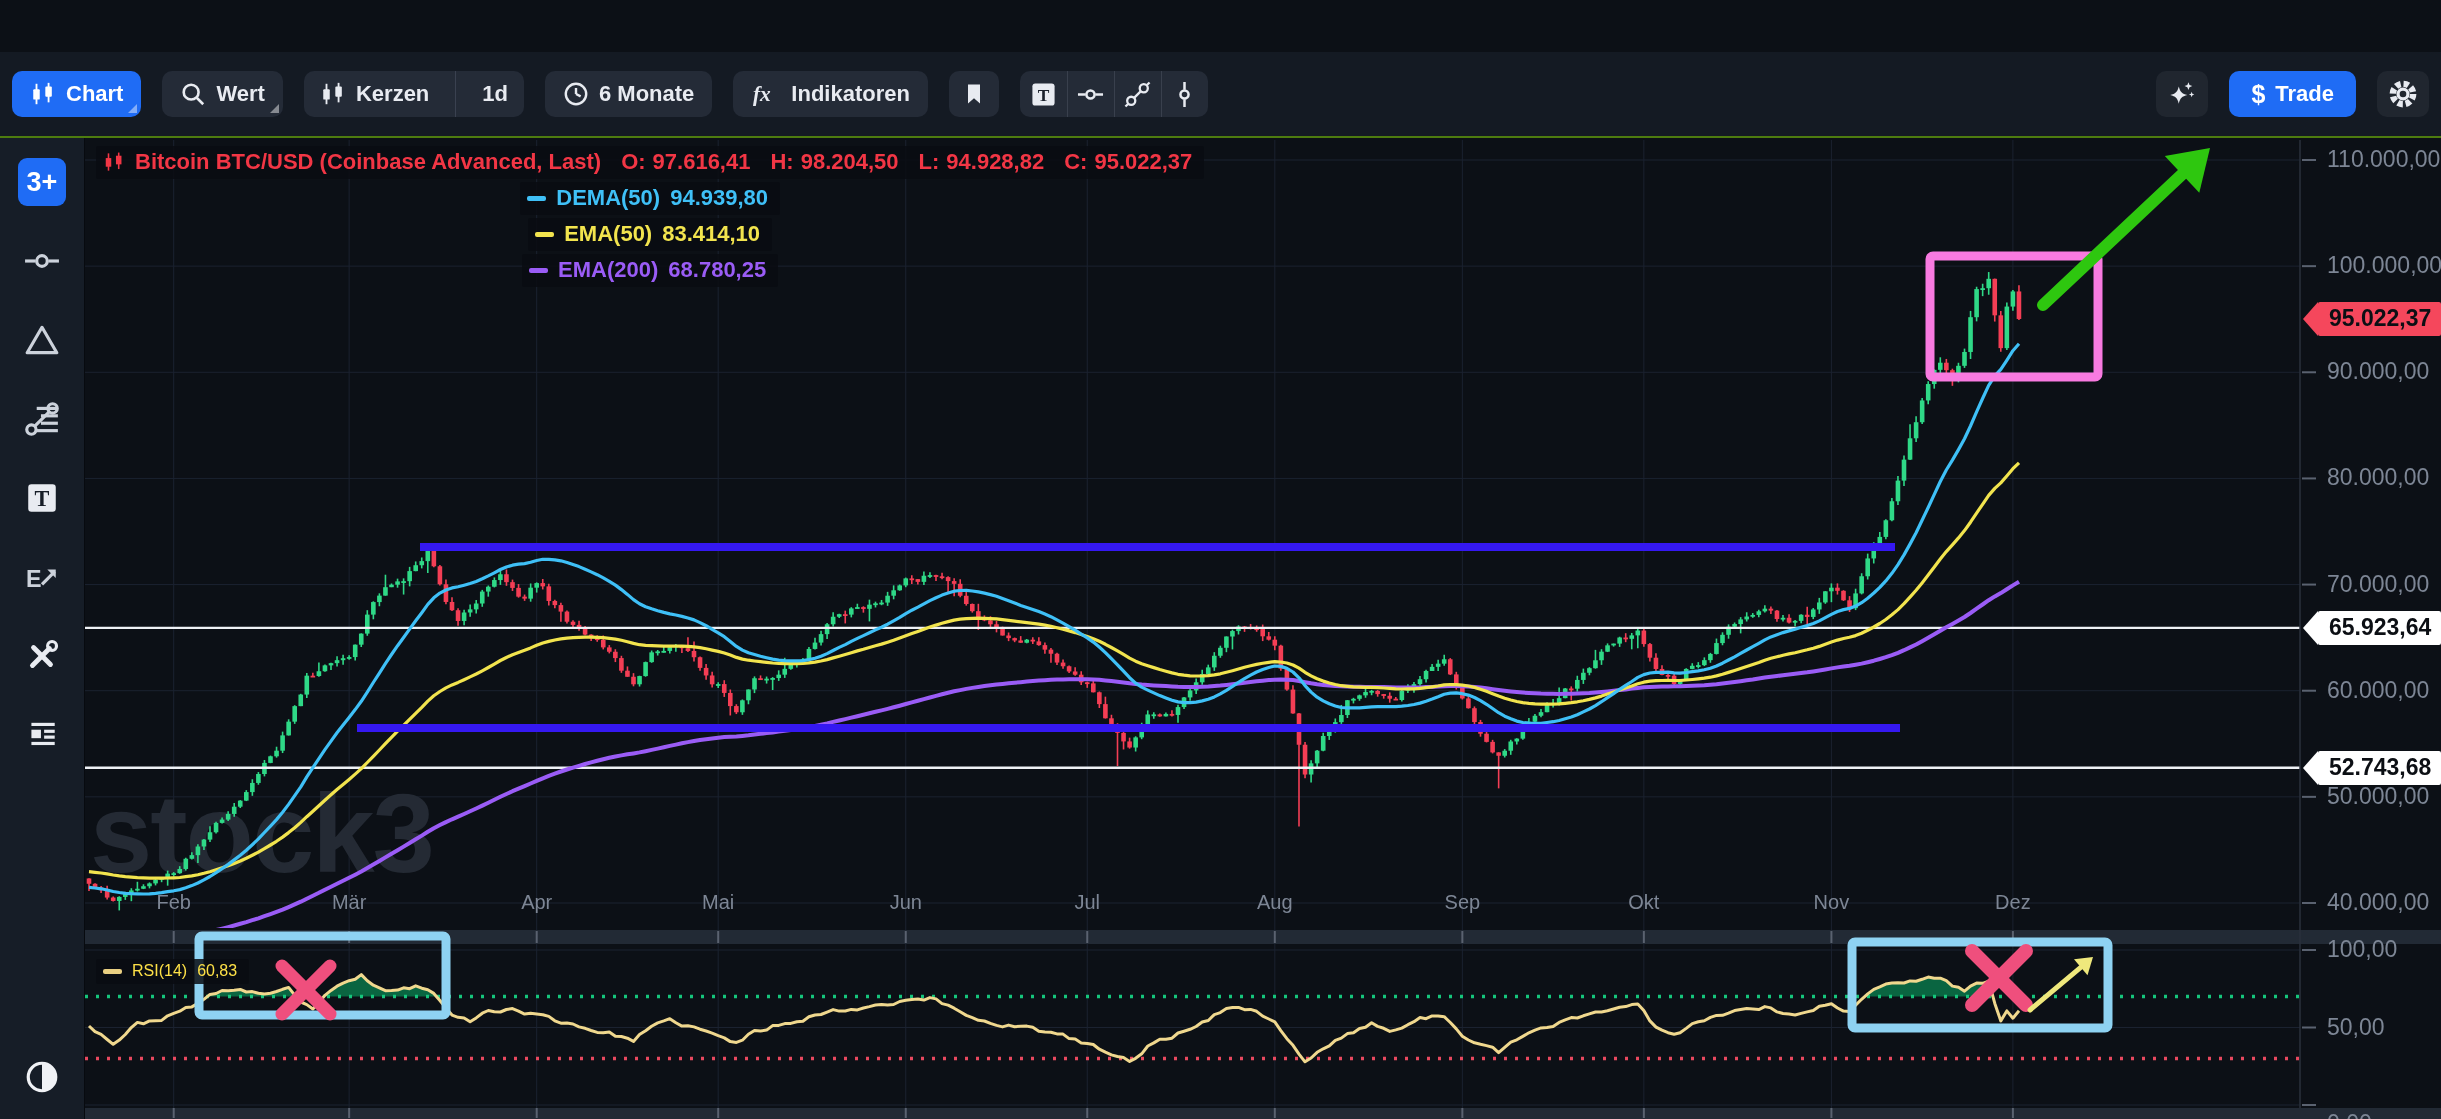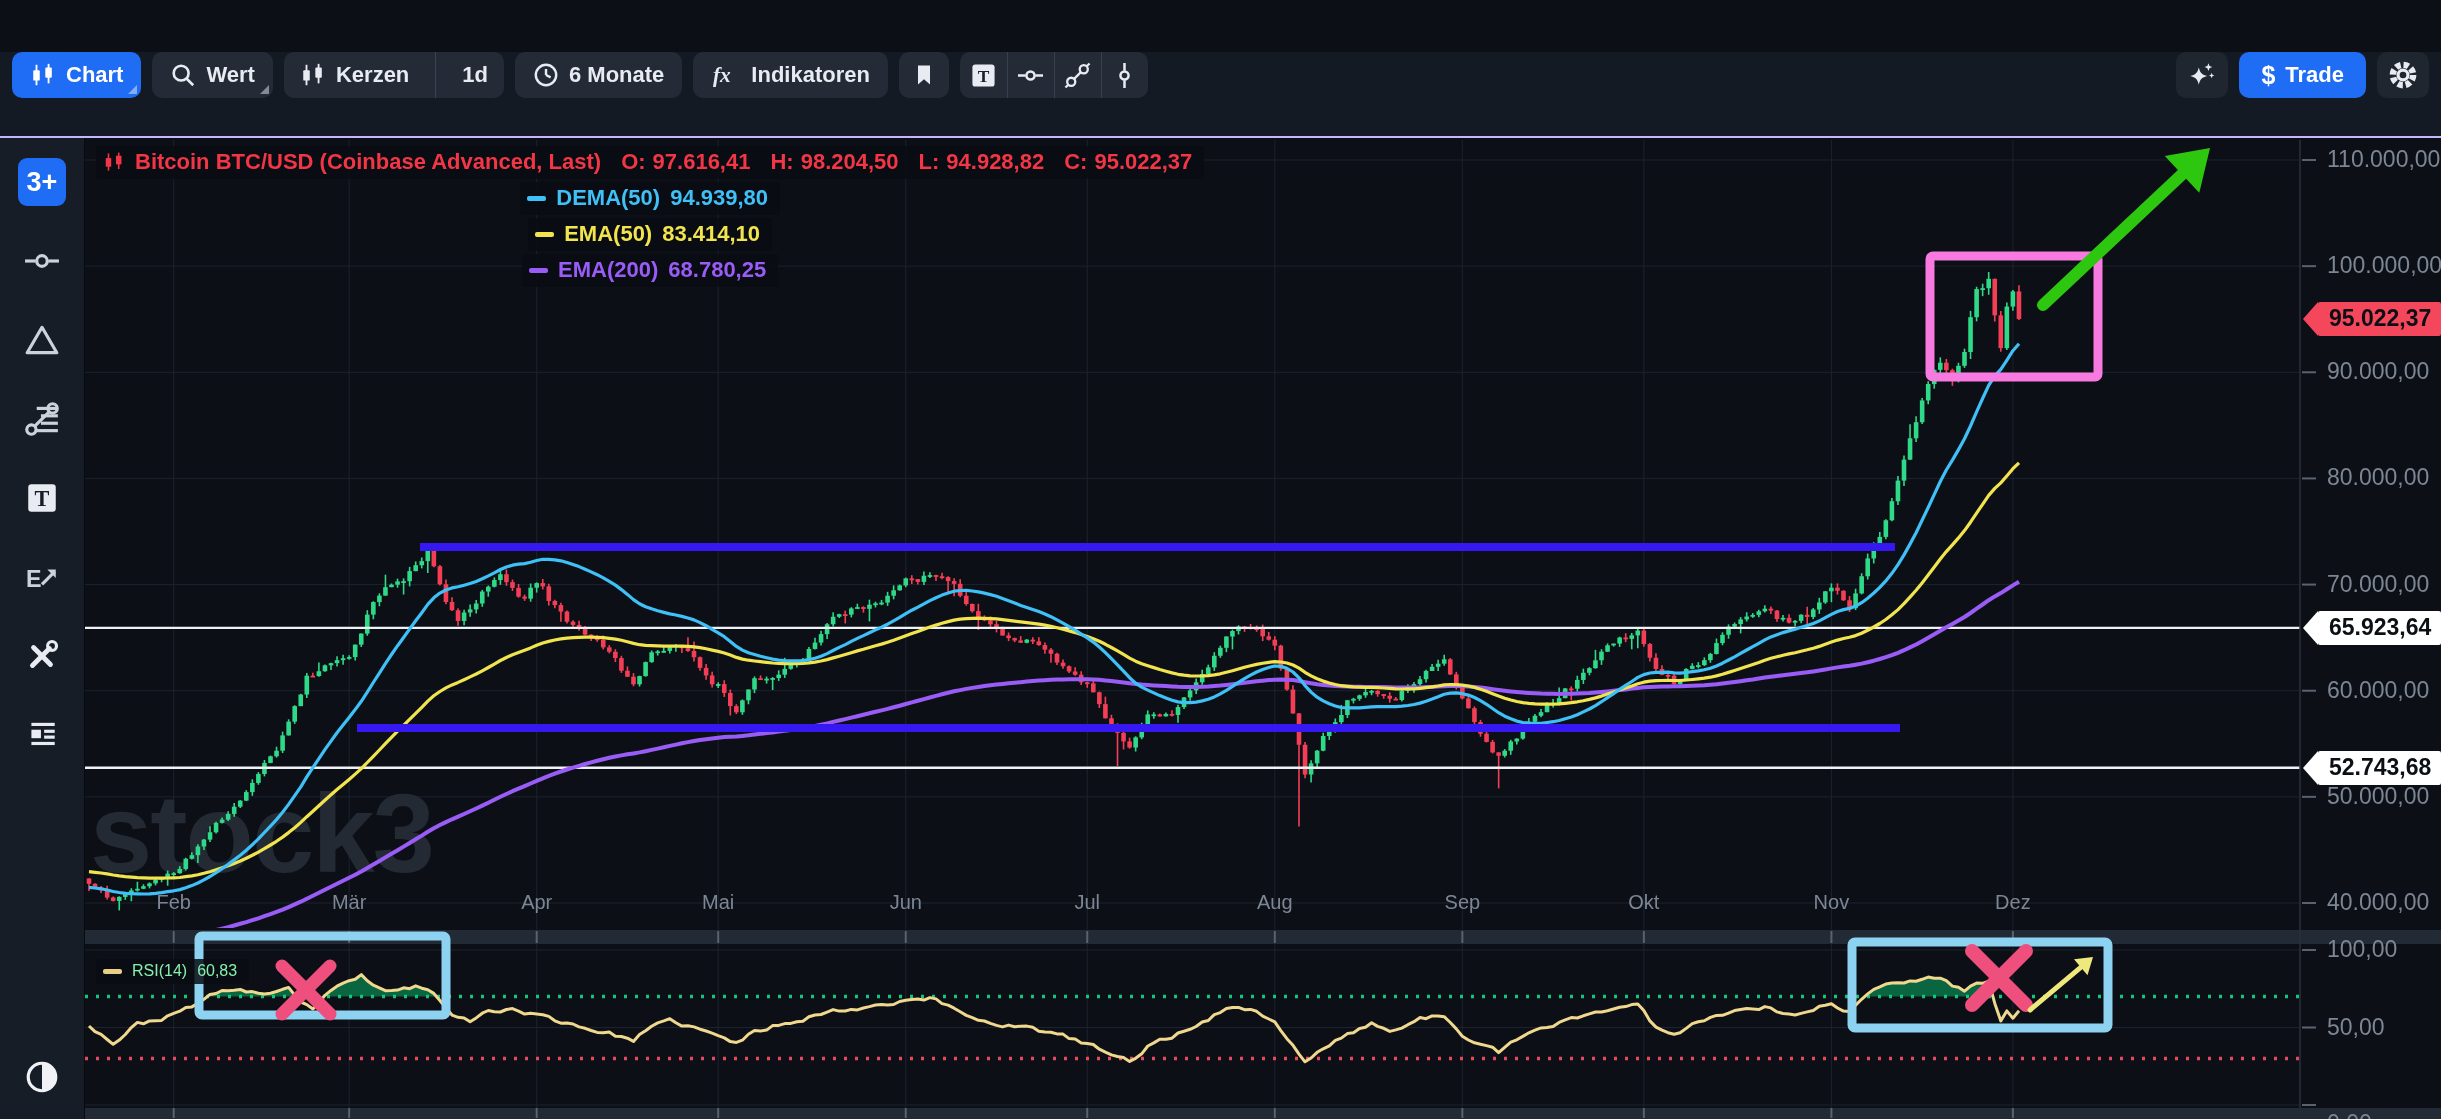--- a/index.html
+++ b/index.html
@@ -9,22 +9,22 @@
 
   
   .titlebar{position:absolute;top:0;left:0;right:0;height:52px;background:#141a23;z-index:5;
             display:flex;align-items:center;padding:0 26px;box-sizing:border-box;}
   .title{color:#ffffff;font-size:27px;font-weight:700;letter-spacing:.2px;}
   .tb-icons{margin-left:auto;display:flex;align-items:center;gap:30px;}
   .icon-btn{background:none;border:none;padding:0;margin:0;display:flex;align-items:center;cursor:pointer;}
 
   
   .toolbar{position:absolute;top:52px;left:0;right:0;height:86px;background:#141a23;z-index:5;
-           display:flex;align-items:flex-start;gap:11px;padding:0 12px;box-sizing:border-box;
-           border-bottom:2px solid #c4b5fd;}
+           display:flex;align-items:center;gap:21px;padding:0 12px;box-sizing:border-box;
+           border-bottom:2px solid #4d7c0f;}
   .btn{height:46px;border-radius:10px;background:#242b37;color:#e8ebf1;font-size:22px;font-weight:700;
        display:flex;align-items:center;gap:10px;padding:0 18px;border:none;position:relative;cursor:pointer;
        font-family:"Liberation Sans",sans-serif;}
   .btn.blue{background:#1f6cf5;color:#ffffff;}
   .fold::after{content:"";position:absolute;right:4px;bottom:4px;
                border-left:9px solid transparent;border-bottom:9px solid rgba(255,255,255,.45);}
   .btn.seg{padding:0;}
   .seg-main{display:flex;align-items:center;gap:10px;padding:0 16px;height:100%;}
   .seg-div{width:1px;height:46px;background:#3a4150;}
   .seg-int{padding:0 16px;display:flex;align-items:center;height:100%;}
@@ -1032,21 +1032,21 @@
         <span>EMA(50)</span>
         <span>83.414,10</span>
       </div>
       <div class="chip" style="color:#9a5cf6;">
         <span class="dash" style="background:#9a5cf6;"></span>
         <span>EMA(200)</span>
         <span>68.780,25</span>
       </div>
     </div>
 
-    <div class="chip rsi-chip" style="color:#86efac;">
+    <div class="chip rsi-chip" style="color:#fde047;">
       <span class="dash" style="background:#e9cf82;"></span>
       <span>RSI(14)</span>
       <span>60,83</span>
     </div>
 
     <span class="pal price" style="top: 146px;">110.000,00</span>
     <span class="pal price" style="top: 252.143px;">100.000,00</span>
     <span class="pal price" style="top: 358.286px;">90.000,00</span>
     <span class="pal price" style="top: 464.429px;">80.000,00</span>
     <span class="pal price" style="top: 570.571px;">70.000,00</span>

